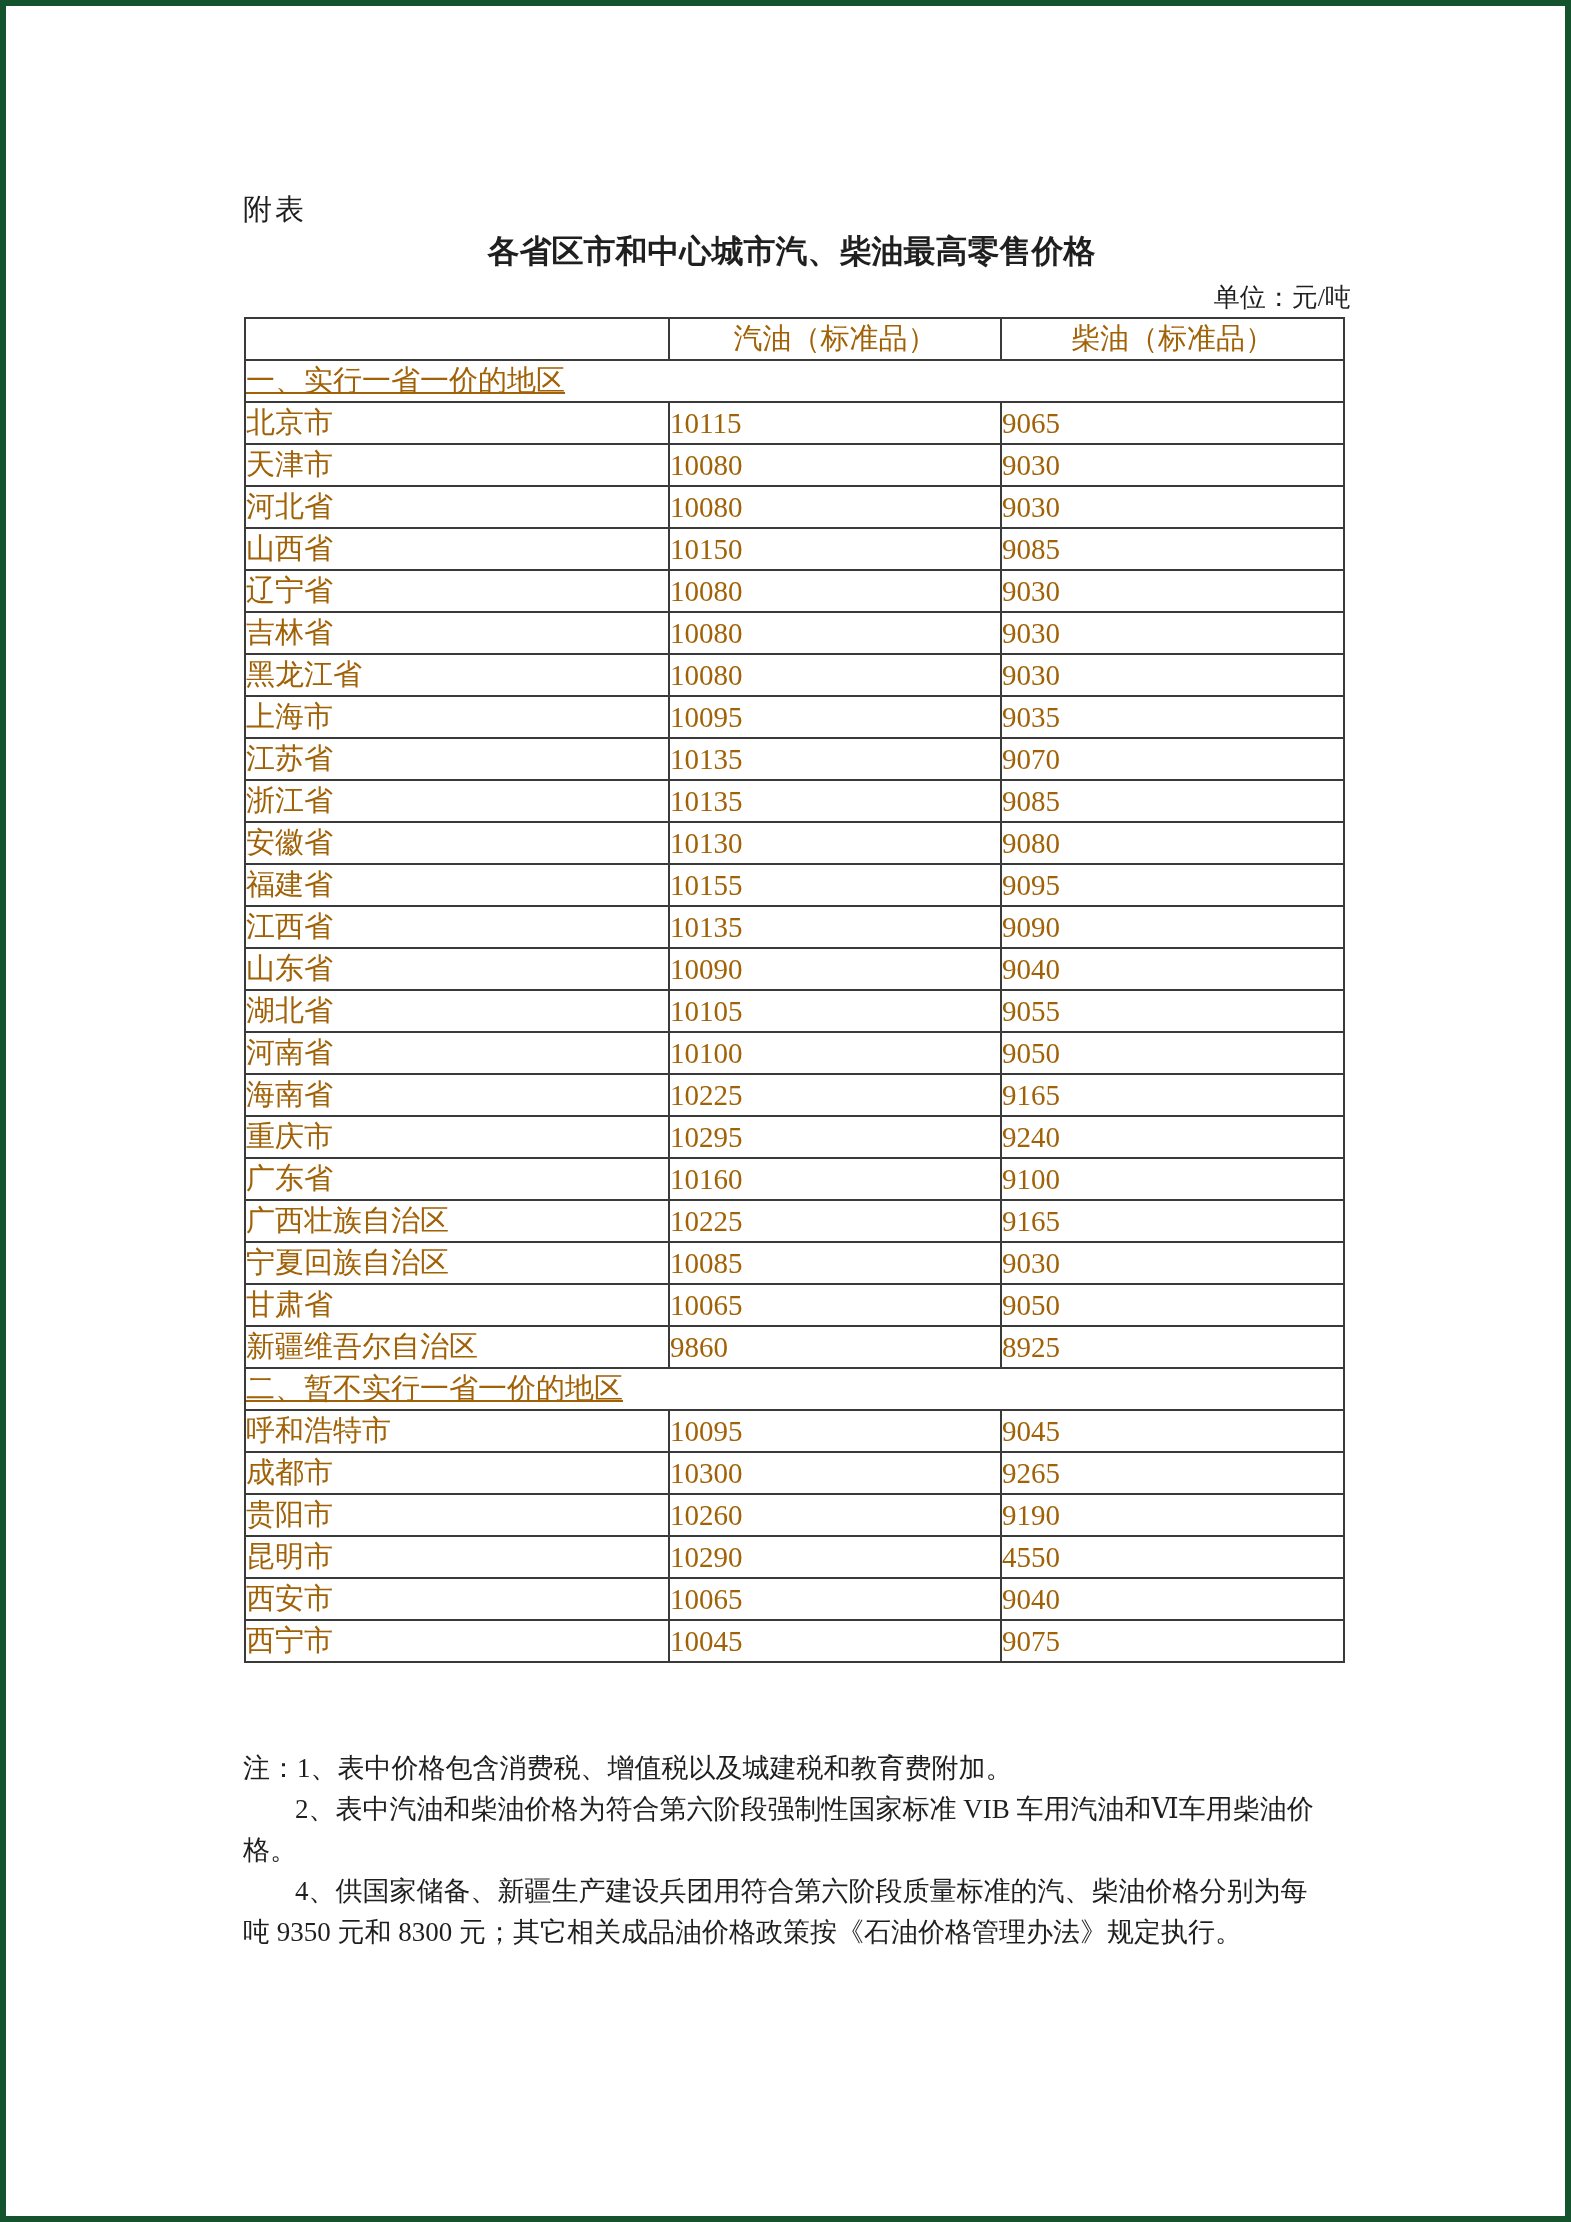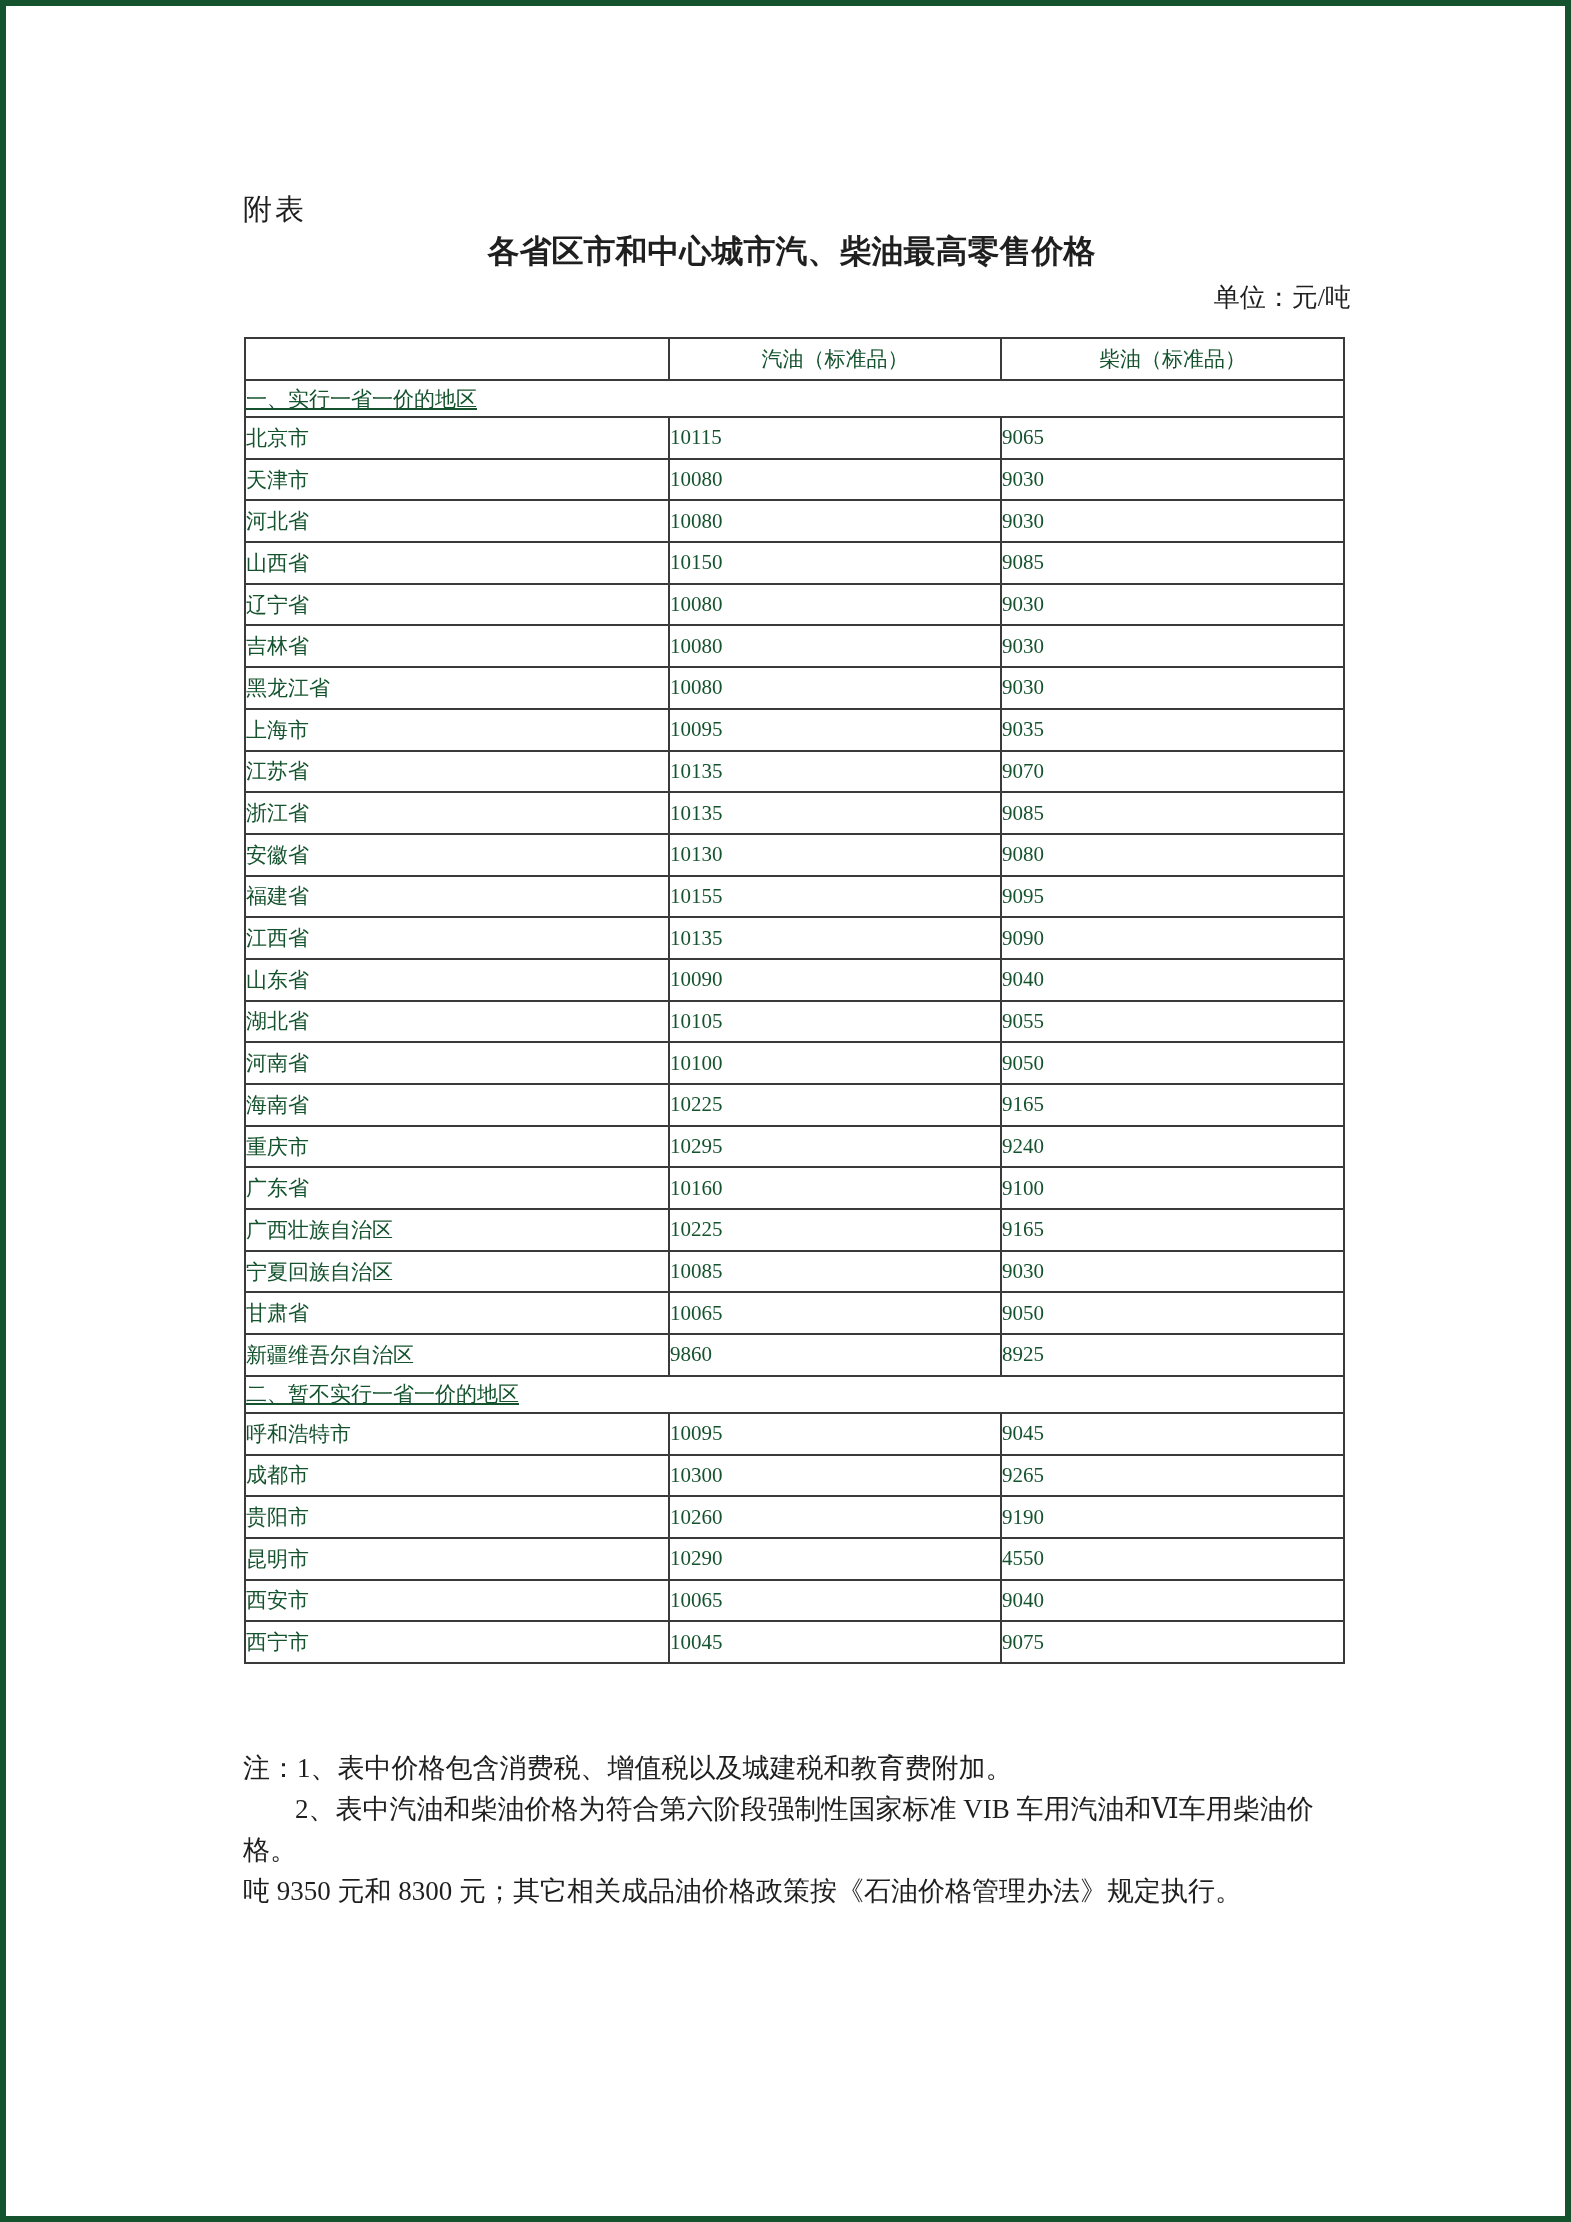--- a/index.html
+++ b/index.html
@@ -49,23 +49,22 @@
   }
   .price-table-wrap {
     position: absolute;
     left: 238px;
     top: 311px;
   }
   table.price-table {
     border-collapse: collapse;
     table-layout: fixed;
     width: 1099px;
-    font-size: 21px;
-    color: #14532d;
-    margin-top: 20px;
+    font-size: 29px;
+    color: #a16207;
   }
   table.price-table th,
   table.price-table td {
     border: 2px solid #3a3a3a;
     font-weight: normal;
     padding: 0;
     vertical-align: middle;
     overflow: hidden;
     white-space: nowrap;
   }
@@ -272,16 +271,17 @@
             <td class="price-cell">9075</td>
           </tr>
         </tbody>
     </table>
   </div>
 
   <div class="notes">
     <div class="note-line">注：1、表中价格包含消费税、增值税以及城建税和教育费附加。</div>
     <div class="note-line indent">2、表中汽油和柴油价格为符合第六阶段强制性国家标准 VIB 车用汽油和Ⅵ车用柴油价</div>
     <div class="note-line">格。</div>
+    <div class="note-line indent">4、供国家储备、新疆生产建设兵团用符合第六阶段质量标准的汽、柴油价格分别为每</div>
     <div class="note-line">吨 9350 元和 8300 元；其它相关成品油价格政策按《石油价格管理办法》规定执行。</div>
   </div>
 
 </div>
 
 </body></html>

